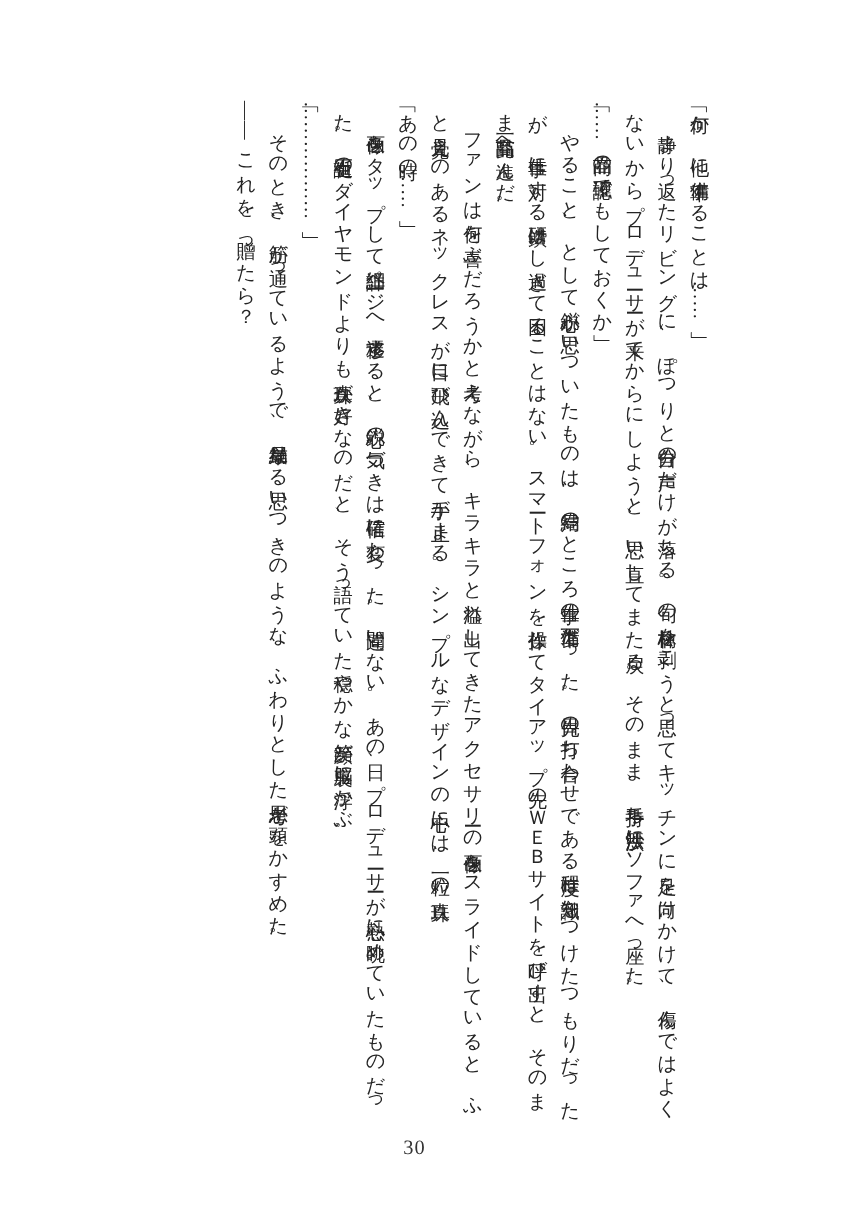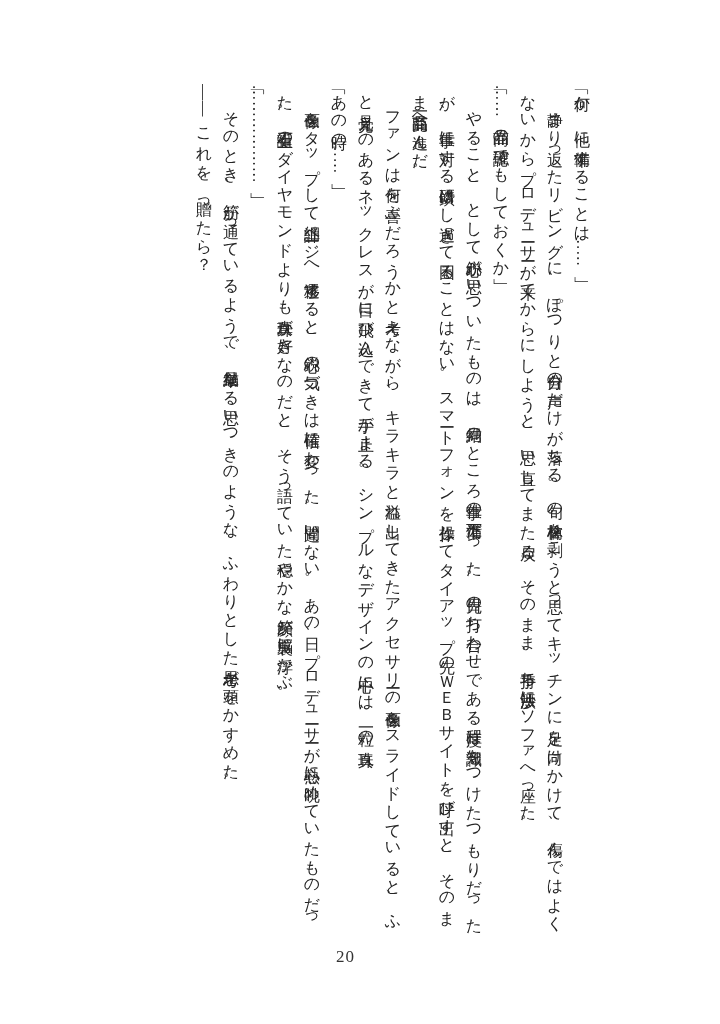--- a/index.html
+++ b/index.html
@@ -54,14 +54,14 @@
     <p>　静まり返ったリビングに、ぽつりと自分の声だけが落ちる。旬の林檎を剥こうと思ってキッチンに足を向けかけて、傷んではよくないからプロデューサーが来てからにしようと、思い直してまた戻る。そのまま、手持ち無沙汰にソファへ座った。</p>
     <p>「……商品の確認でもしておくか」</p>
     <p>　やること、として鋭心が思いついたものは、結局のところ仕事の下準備だった。先日の打ち合わせである程度は知識をつけたつもりだったが、仕事に対する研鑽はし過ぎて困ることはない。スマートフォンを操作してタイアップ先のＷＥＢサイトを呼び出すと、そのまま商品一覧へ進んだ。</p>
     <p>　ファンは何を喜ぶだろうかと考えながら、キラキラと溢れ出してきたアクセサリーの画像をスライドしていると、ふと見覚えのあるネックレスが目に飛び込んできて手が止まる。シンプルなデザインの中心には、一粒の真珠。</p>
     <p>「あの時の……」</p>
     <p>　画像をタップして詳細ページへ遷移すると、鋭心の気づきは確信に変わった。間違いない。あの日、プロデューサーが熱心に眺めていたものだった。誕生石のダイヤモンドよりも真珠が好きなのだと、そう語っていた穏やかな笑顔が脳裏に浮かぶ。</p>
     <p>「………………」</p>
     <p>　そのとき、筋が通っているようで、結局単なる思いつきのような、ふわりとした思考が頭をかすめた。</p>
     <p>――これを、贈ったら？</p>
   </div>
-  <div class="page-number">20</div>
+  <div class="page-number">30</div>
 </div>
 
 </body></html>

